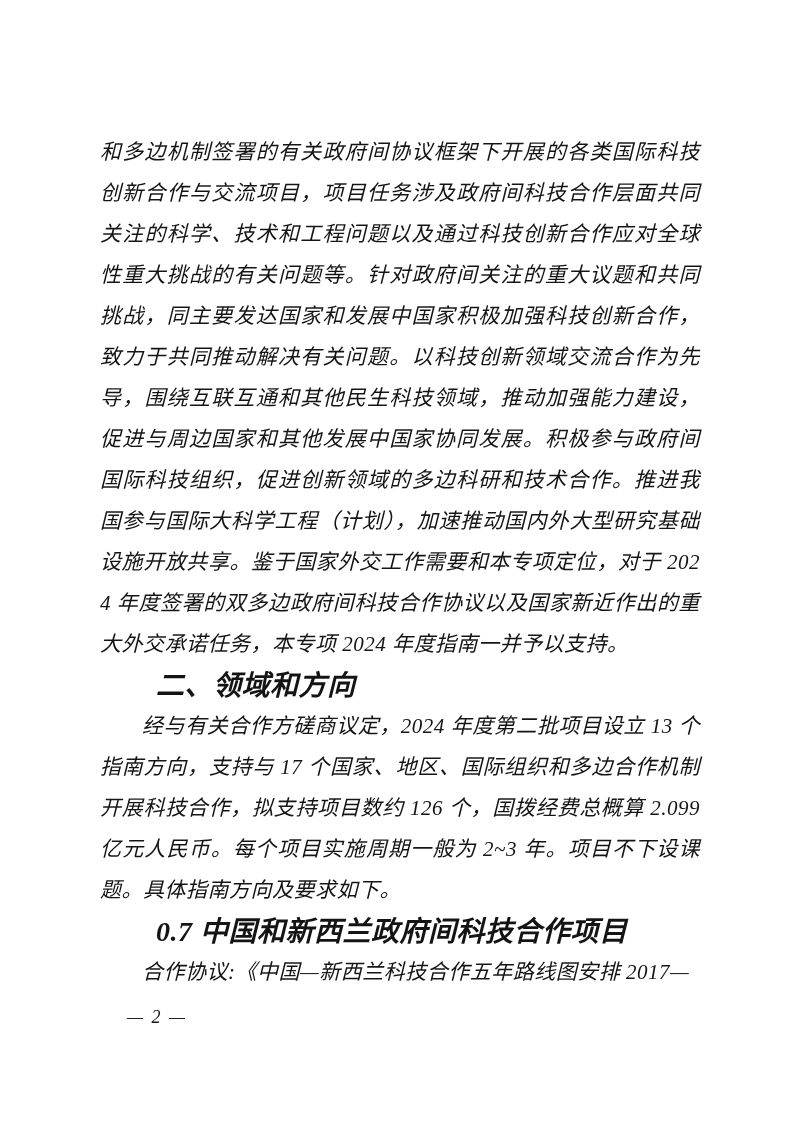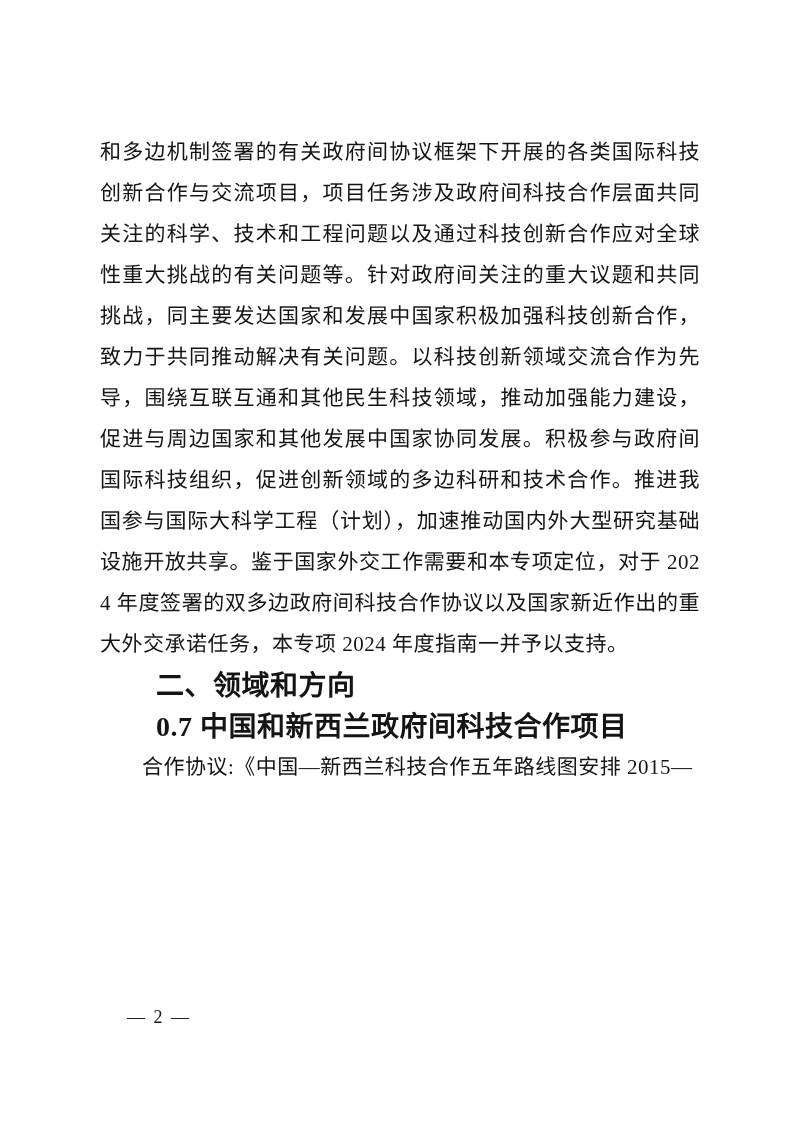--- a/index.html
+++ b/index.html
@@ -10,20 +10,21 @@
   .page {
     position: relative;
     width: 794px;
     height: 1123px;
     margin: 0 auto;
     background: #ffffff;
     box-sizing: border-box;
     padding: 132px 94px 0 100px;
     color: #141414;
     overflow: hidden;
+    font-style: italic;
   }
   .content {
     width: 600px;
   }
   p.body-par {
     margin: 0;
     font-family: "Liberation Serif", "DejaVu Serif", serif;
     font-size: 21px;
     line-height: 41px;
     text-align: justify;
@@ -57,17 +58,18 @@
     letter-spacing: 2px;
   }
 </style>
 </head>
 <body>
 
 <div class="page">
   <div class="content">
     <p class="body-par">和多边机制签署的有关政府间协议框架下开展的各类国际科技创新合作与交流项目，项目任务涉及政府间科技合作层面共同关注的科学、技术和工程问题以及通过科技创新合作应对全球性重大挑战的有关问题等。针对政府间关注的重大议题和共同挑战，同主要发达国家和发展中国家积极加强科技创新合作，致力于共同推动解决有关问题。以科技创新领域交流合作为先导，围绕互联互通和其他民生科技领域，推动加强能力建设，促进与周边国家和其他发展中国家协同发展。积极参与政府间国际科技组织，促进创新领域的多边科研和技术合作。推进我国参与国际大科学工程（计划），加速推动国内外大型研究基础设施开放共享。鉴于国家外交工作需要和本专项定位，对于 2024 年度签署的双多边政府间科技合作协议以及国家新近作出的重大外交承诺任务，本专项 2024 年度指南一并予以支持。</p>
     <h2 class="sec-heading">二、领域和方向</h2>
+    <p class="body-par indent">经与有关合作方磋商议定，2024 年度第二批项目设立 13 个指南方向，支持与 17 个国家、地区、国际组织和多边合作机制开展科技合作，拟支持项目数约 126 个，国拨经费总概算 2.099 亿元人民币。每个项目实施周期一般为 2~3 年。项目不下设课题。具体指南方向及要求如下。</p>
     <h3 class="sub-heading">0.7 中国和新西兰政府间科技合作项目</h3>
-    <p class="body-par indent">合作协议:《中国—新西兰科技合作五年路线图安排 2015—</p>
+    <p class="body-par indent">合作协议:《中国—新西兰科技合作五年路线图安排 2017—</p>
   </div>
   <div class="footer">— 2 —</div>
 </div>
 
 </body></html>

